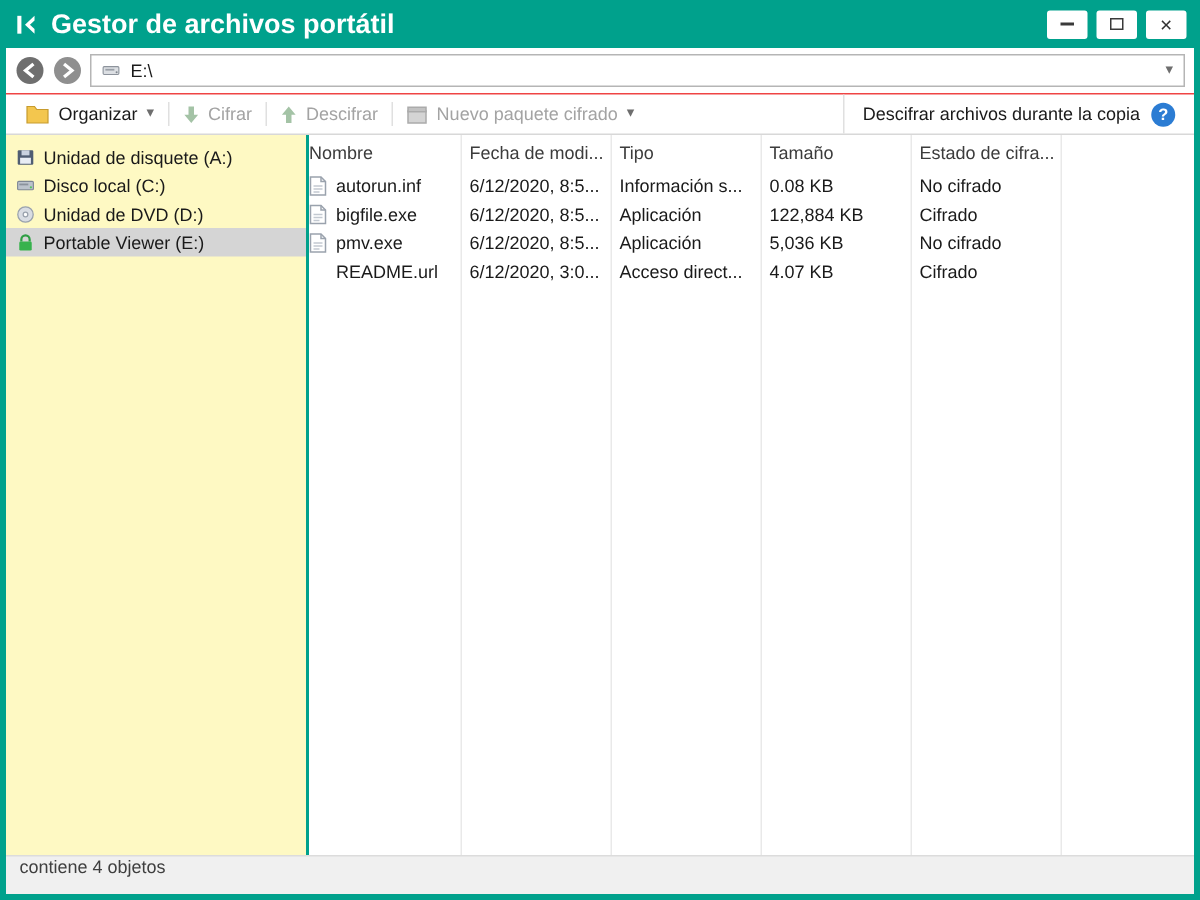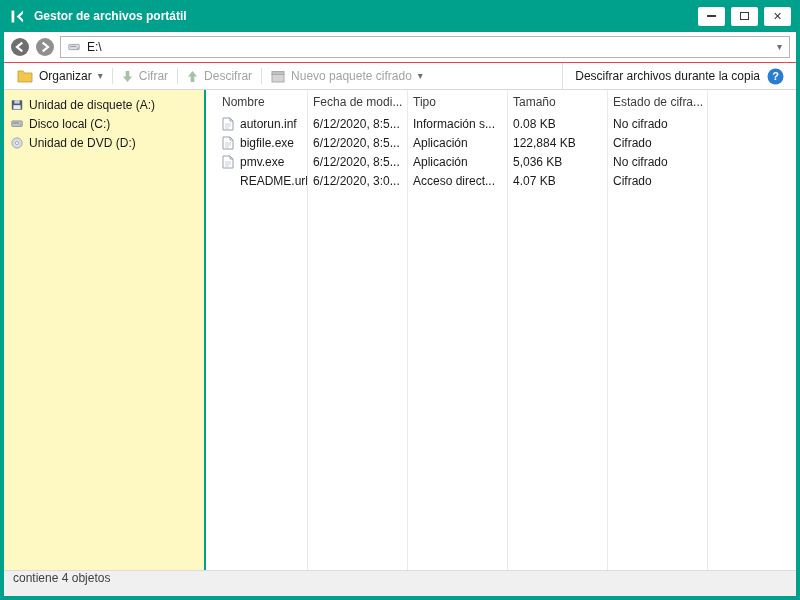--- a/index.html
+++ b/index.html
@@ -4,21 +4,21 @@
 <style>
   * { margin:0; padding:0; box-sizing:border-box; }
   html,body { width:800px; height:600px; }
   body { font-family:"Liberation Sans", sans-serif; font-size:12px; color:#1a1a1a; background:#fff; }
 
   .window { position:relative; width:800px; height:600px; background:#00a18c; overflow:hidden; }
 
   
   .titlebar { height:32px; display:flex; align-items:center; padding:0 9px; gap:8px; }
   .logo { display:flex; align-items:center; }
-  .title { color:#fff; font-weight:bold; font-size:12px; }
+  .title { color:#fff; font-weight:bold; font-size:18px; }
   .win-controls { margin-left:auto; display:flex; gap:6px; }
   .winbtn { width:27px; height:19px; border:none; border-radius:2px; background:#fff; display:flex;
             align-items:center; justify-content:center; cursor:default; color:#333; font-size:14px;
             line-height:1; padding:0; font-family:inherit; }
   .glyph-min { width:9px; height:0; border-bottom:2px solid #3a3a3a; display:block; }
   .glyph-max { width:9px; height:8px; border:1px solid #3a3a3a; display:block; }
 
   
   .content { position:absolute; left:4px; right:4px; top:32px; bottom:4px; background:#fff;
              display:flex; flex-direction:column; }
@@ -48,21 +48,21 @@
                white-space:nowrap; cursor:default; }
   .side-item.selected { background:#d5d5d5; }
   .splitter { width:2px; background:#00a18c; flex:0 0 auto; cursor:ew-resize; }
 
   .filelist { flex:1; position:relative; min-width:0; background:#fff; }
   .colline { position:absolute; top:0; bottom:0; width:1px; background:#e9e9e9; }
   .header-row, .file-row { display:grid; grid-template-columns:101px 100px 100px 100px 100px 1fr;
                            align-items:center; position:relative; }
   .header-row { height:24px; color:#3c3c3c; }
   .hcell, .cell { padding:0 6px; white-space:nowrap; overflow:hidden; }
-  .hcell:first-child, .cell:first-child { padding-left:16px; }
+  .hcell:first-child, .cell:first-child { padding-left:0; }
   .file-row { height:19px; }
   .name-cell { display:flex; align-items:center; gap:6px; }
   .icon-slot { width:12px; flex:0 0 auto; display:flex; }
 
   
   .statusbar { height:26px; flex:0 0 auto; background:#f0f0f0; border-top:1px solid #dcdcdc;
                display:flex; align-items:flex-start; padding:0 9px; color:#3f3f3f; }
 </style>
 </head>
 <body>
@@ -183,20 +183,29 @@
         </div>
         <div class="side-item">
           <span class="icon-slot">
             <svg width="14" height="14" viewBox="0 0 14 14">
               <circle cx="7" cy="7" r="6" fill="#d9dde3" stroke="#9aa2ad"></circle>
               <circle cx="7" cy="7" r="1.8" fill="#ffffff" stroke="#9aa2ad"></circle>
             </svg>
           </span>
           <span>Unidad de DVD (D:)</span>
         </div>
+        <div class="side-item selected">
+          <span class="icon-slot">
+            <svg width="13" height="14" viewBox="0 0 13 14">
+              <path d="M3.5 6 V4.5 a3 3 0 0 1 6 0 V6" fill="none" stroke="#2f9e44" stroke-width="1.6"></path>
+              <rect x="2" y="6" width="9" height="6.5" rx="1" fill="#37b24d"></rect>
+            </svg>
+          </span>
+          <span>Portable Viewer (E:)</span>
+        </div>
       </div>
 
       <div class="splitter"></div>
 
       <div class="filelist">
         <div class="colline" style="left:101px"></div>
         <div class="colline" style="left:201px"></div>
         <div class="colline" style="left:301px"></div>
         <div class="colline" style="left:401px"></div>
         <div class="colline" style="left:501px"></div>

